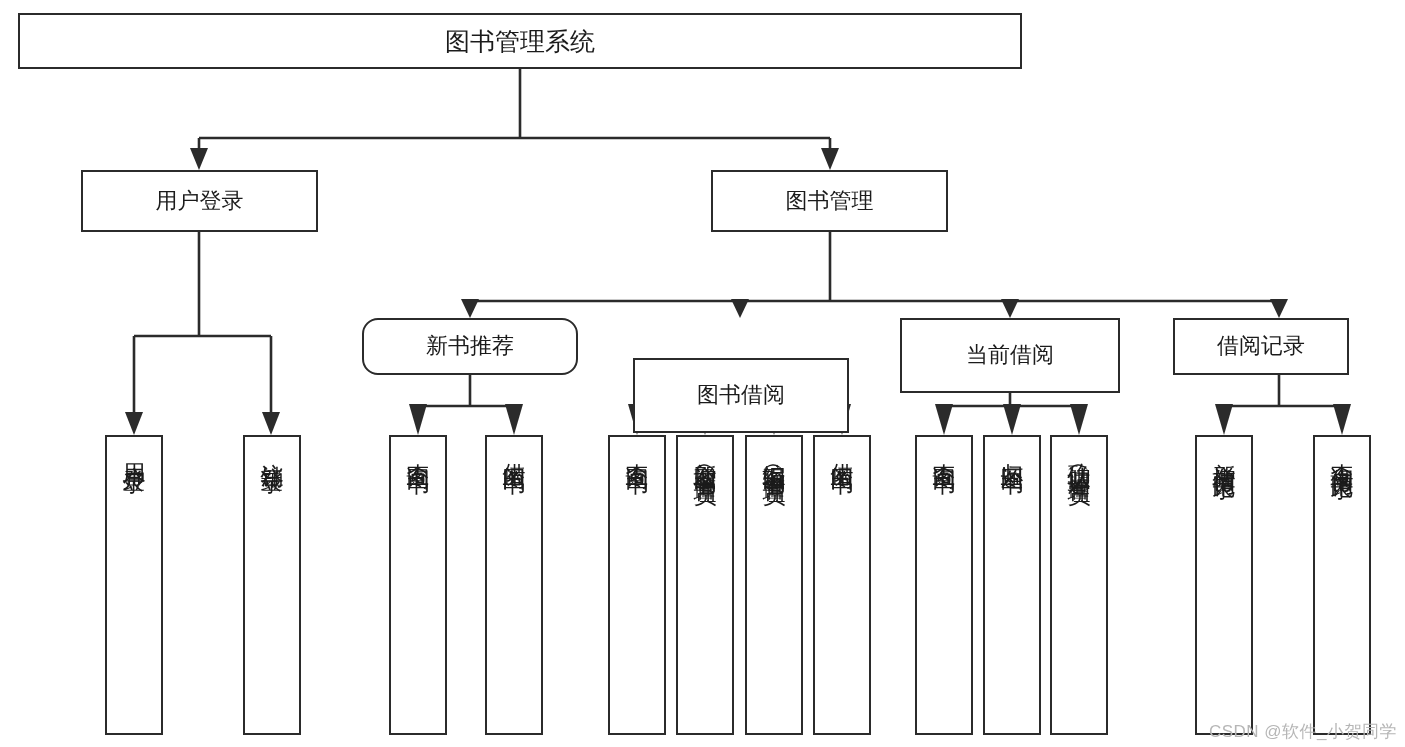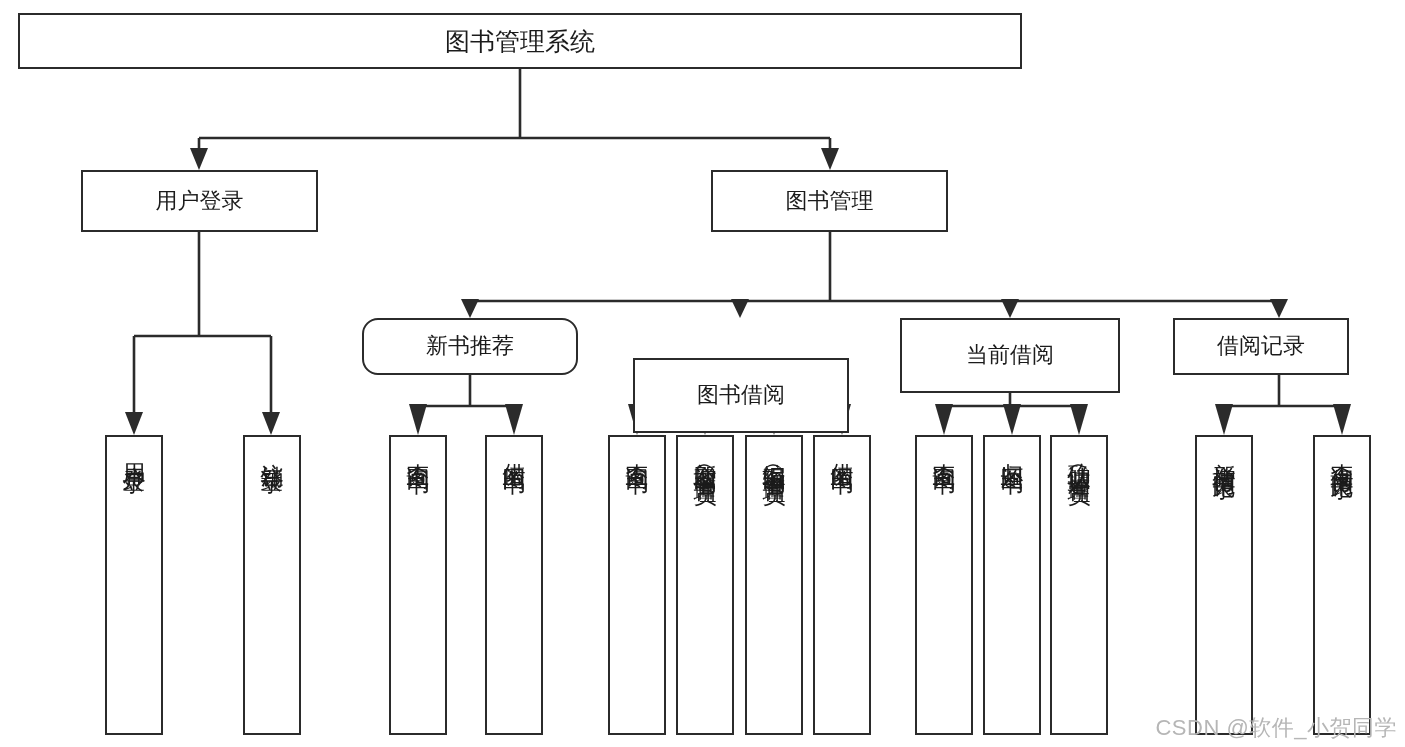--- a/index.html
+++ b/index.html
@@ -70,21 +70,21 @@
     font-size: 23px;
     letter-spacing: 3px;
     line-height: 1;
     white-space: nowrap;
   }
   
   #watermark {
     position: absolute;
     right: 8px;
     bottom: 4px;
-    font-size: 22px;
+    font-size: 17px;
     color: #b6b6b6;
     white-space: nowrap;
     letter-spacing: 0.5px;
   }
 </style>
 </head>
 <body>
 
 <div id="canvas">
 

